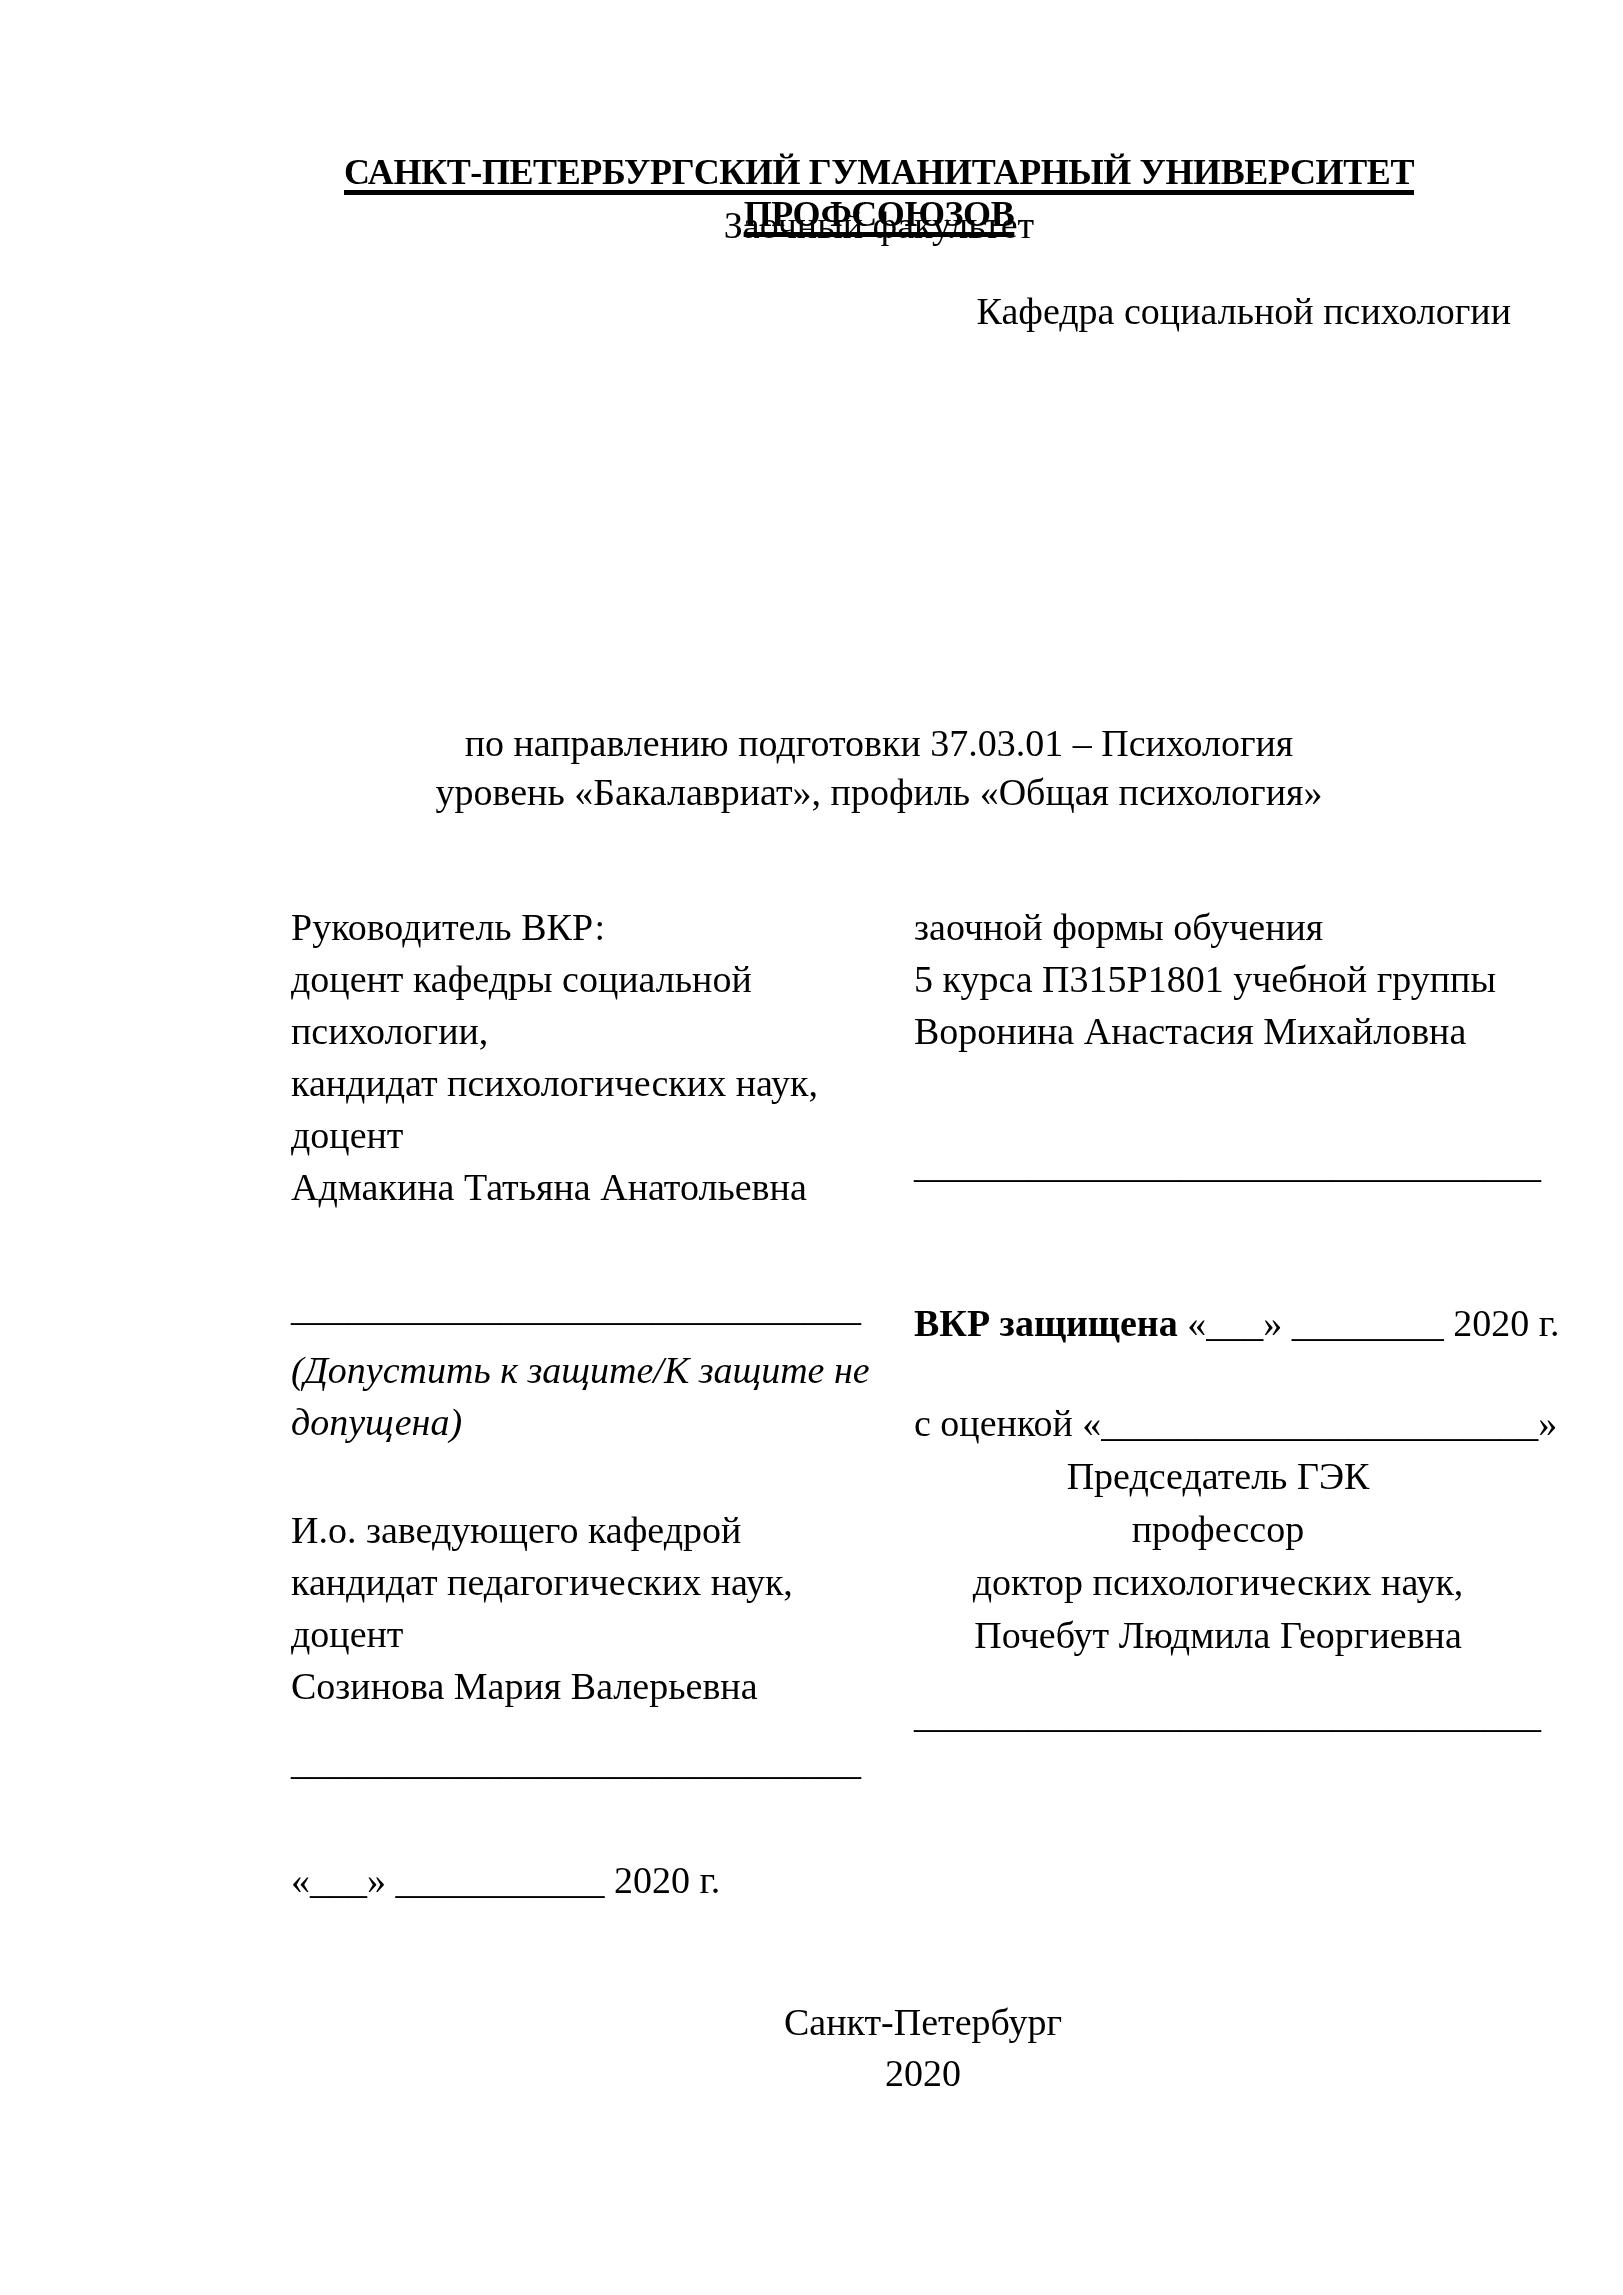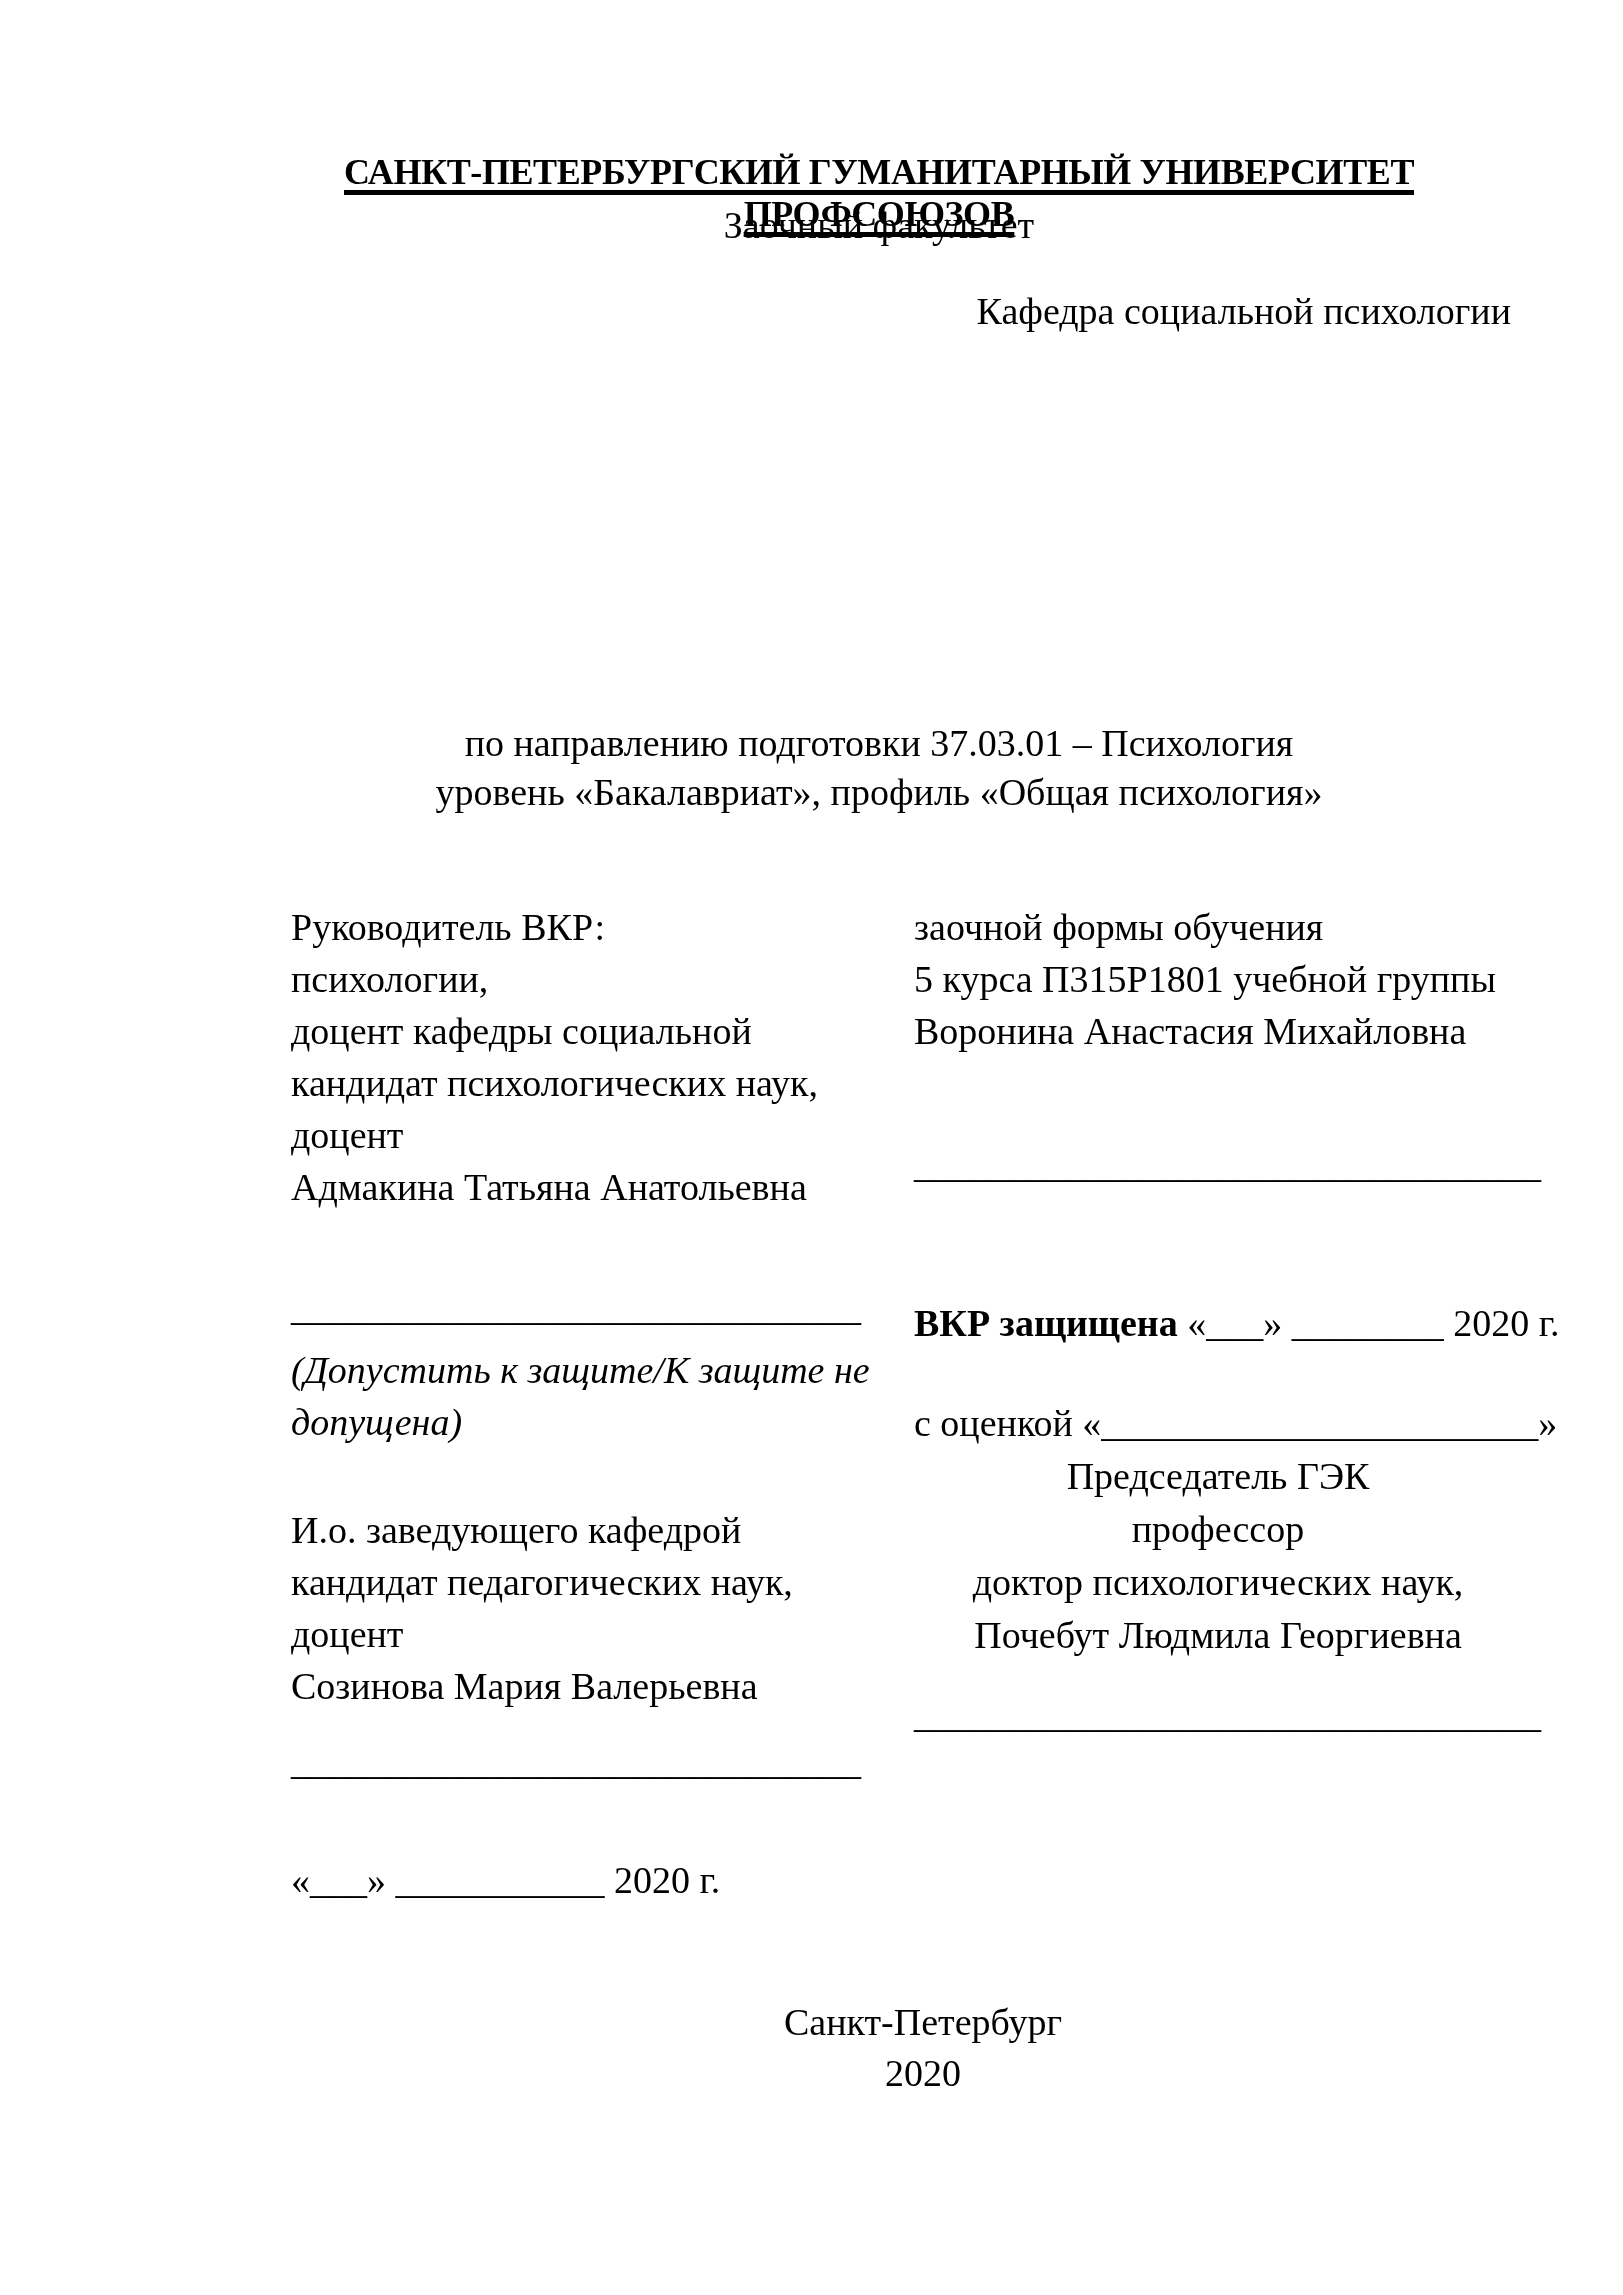--- a/index.html
+++ b/index.html
@@ -69,22 +69,22 @@
 
 
 
   <div class="abs fullw center program">
     <div class="line62">по направлению подготовки 37.03.01 – Психология</div>
     <div class="line62">уровень «Бакалавриат», профиль «Общая психология»</div>
   </div>
 
   <div class="abs leftcol sup-block">
     <div class="line">Руководитель ВКР:</div>
+    <div class="line">доцент кафедры социальной</div>
     <div class="line">психологии,</div>
-    <div class="line">доцент кафедры социальной</div>
     <div class="line">кандидат психологических наук,</div>
     <div class="line">доцент</div>
     <div class="line">Адмакина Татьяна Анатольевна</div>
   </div>
 
   <div class="abs rightcol stu-block">
     <div class="line">заочной формы обучения</div>
     <div class="line">5 курса П315Р1801 учебной группы</div>
     <div class="line">Воронина Анастасия Михайловна</div>
   </div>

